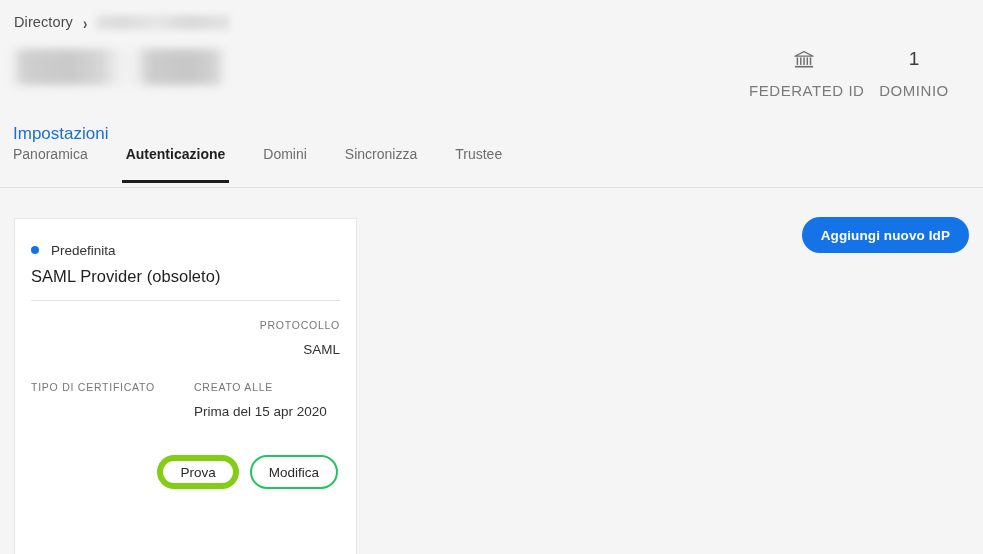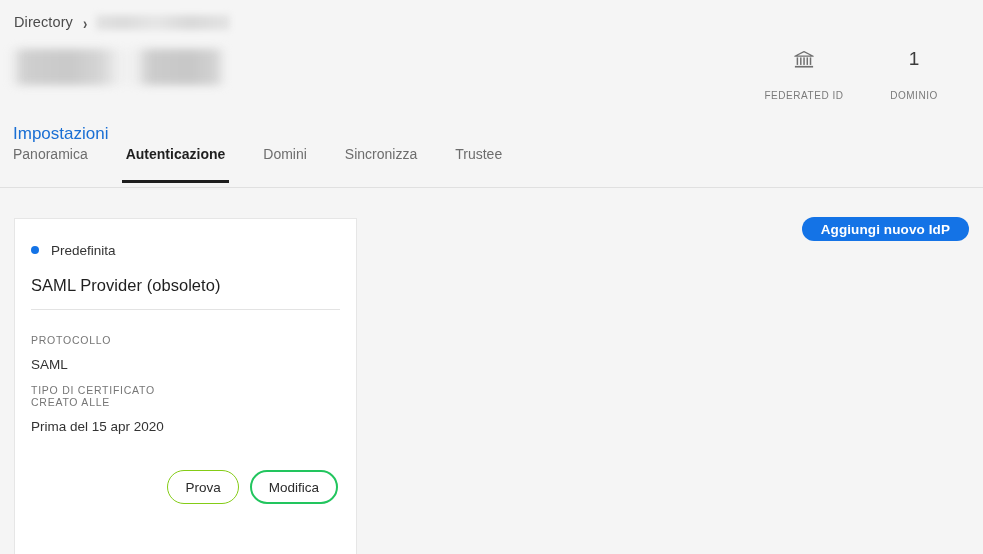--- a/index.html
+++ b/index.html
@@ -89,24 +89,24 @@
     height: 26px;
     font-weight: 400;
   }
   .stat .icon-wrap {
     height: 26px;
     display: flex;
     align-items: center;
     justify-content: center;
   }
   .stat .label {
-    font-size: 10px;
+    font-size: 15px;
     letter-spacing: .55px;
     color: #7a7a7a;
-    margin-top: 18px;
+    margin-top: 10px;
     white-space: nowrap;
   }
 
   
   .settings-link {
     position: absolute;
     left: 13px;
     top: 124px;
     font-size: 17px;
     color: #1a6fd4;
@@ -151,21 +151,21 @@
 
   
   .primary-btn {
     position: absolute;
     top: 217px;
     right: 14px;
     background: #1473e6;
     color: #ffffff;
     border: none;
     border-radius: 18px;
-    height: 24px;
+    height: 36px;
     padding: 0 19px;
     font-size: 13.5px;
     font-weight: 700;
     font-family: "Liberation Sans", sans-serif;
     cursor: pointer;
     letter-spacing: .1px;
   }
 
   
   .card {
@@ -192,21 +192,21 @@
     border-radius: 50%;
     background: #1473e6;
     margin-right: 12px;
     flex: none;
   }
   .default-label {
     font-size: 13.5px;
     color: #333333;
   }
   .idp-name {
-    margin-top: 17px;
+    margin-top: 8px;
     font-size: 16.5px;
     color: #1f1f1f;
     letter-spacing: .05px;
   }
   .card-divider {
     margin-top: 14px;
     height: 1px;
     background: #e3e3e3;
   }
   .field-label {
@@ -214,26 +214,26 @@
     letter-spacing: .75px;
     color: #767676;
     text-transform: uppercase;
   }
   .field-value {
     font-size: 13.5px;
     color: #333333;
     margin-top: 11px;
   }
   .field-block-protocol {
+    margin-top: 18px;
+    text-align: right;
+  }
+  .field-row {
+    display: flex;
     margin-top: 24px;
-  }
-  .field-row {
-    display: flex;
-    margin-top: 12px;
-    flex-direction: column;
   }
   .field-col {
     flex: none;
   }
   .field-col.first { width: 163px; }
 
   .card-actions {
     display: flex;
     justify-content: flex-end;
     gap: 11px;
@@ -245,21 +245,21 @@
     min-width: 68px;
     padding: 0 17px;
     border-radius: 17px;
     background: #ffffff;
     font-size: 13.5px;
     font-family: "Liberation Sans", sans-serif;
     color: #2b2b2b;
     cursor: pointer;
   }
   .pill-btn.secondary {
-    border: 1px solid #84cc16;
+    border: 6px solid #84cc16;
   }
   .pill-btn.emphasis {
     border: 2px solid #22c55e;
     font-weight: 400;
   }
 </style>
 </head>
 <body>
 
 <div class="breadcrumb">

